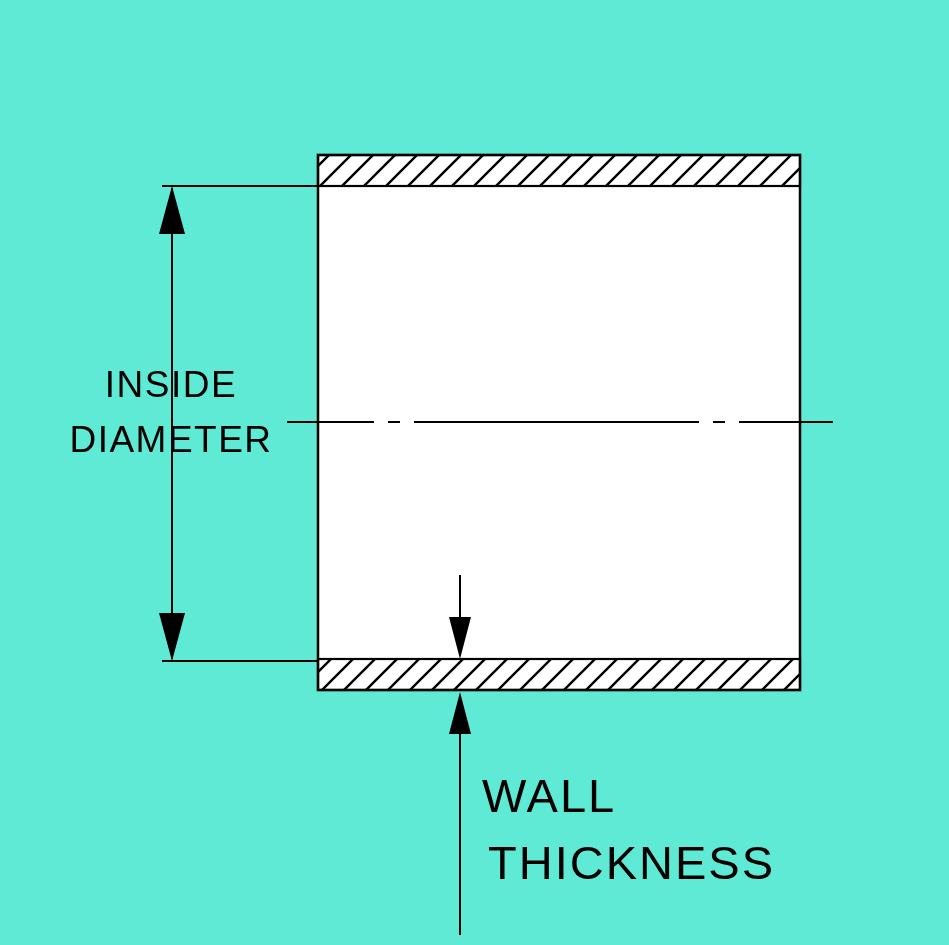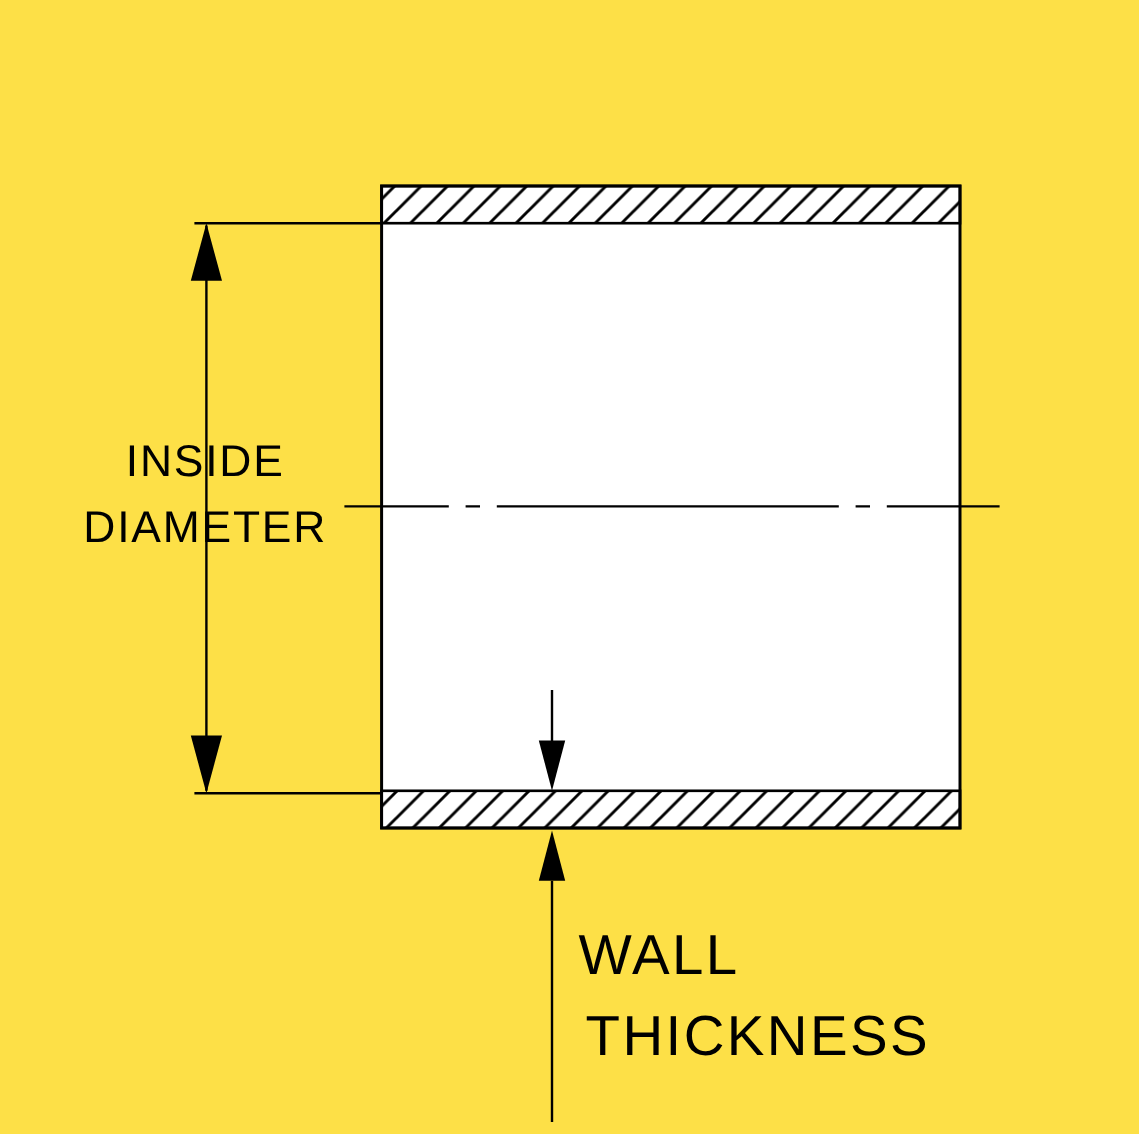--- a/index.html
+++ b/index.html
@@ -8,21 +8,21 @@
     background: #ffffff;
     width: 949px;
     height: 945px;
     overflow: hidden;
     font-family: "Liberation Sans", sans-serif;
   }
   .canvas-wrap {
     position: relative;
     width: 949px;
     height: 945px;
-    background: #fde047;
+    background: #5eead4;
   }
   svg {
     display: block;
   }
   .draw-line {
     stroke: #000000;
     fill: none;
   }
   .arrow {
     fill: #000000;

